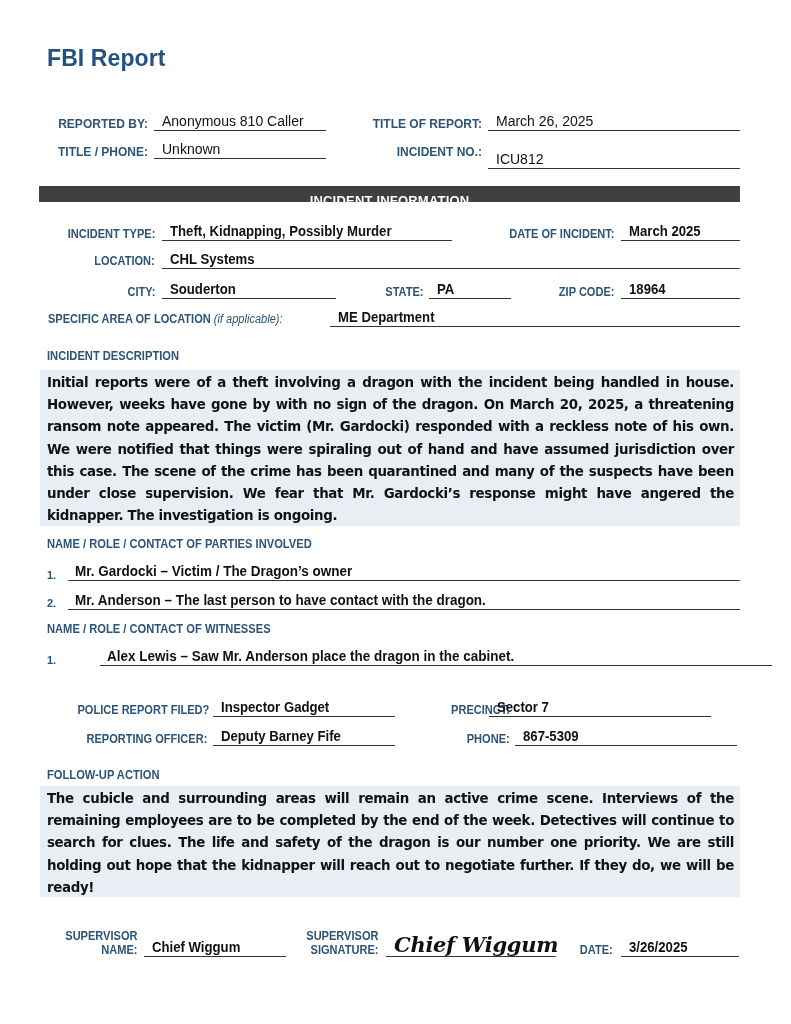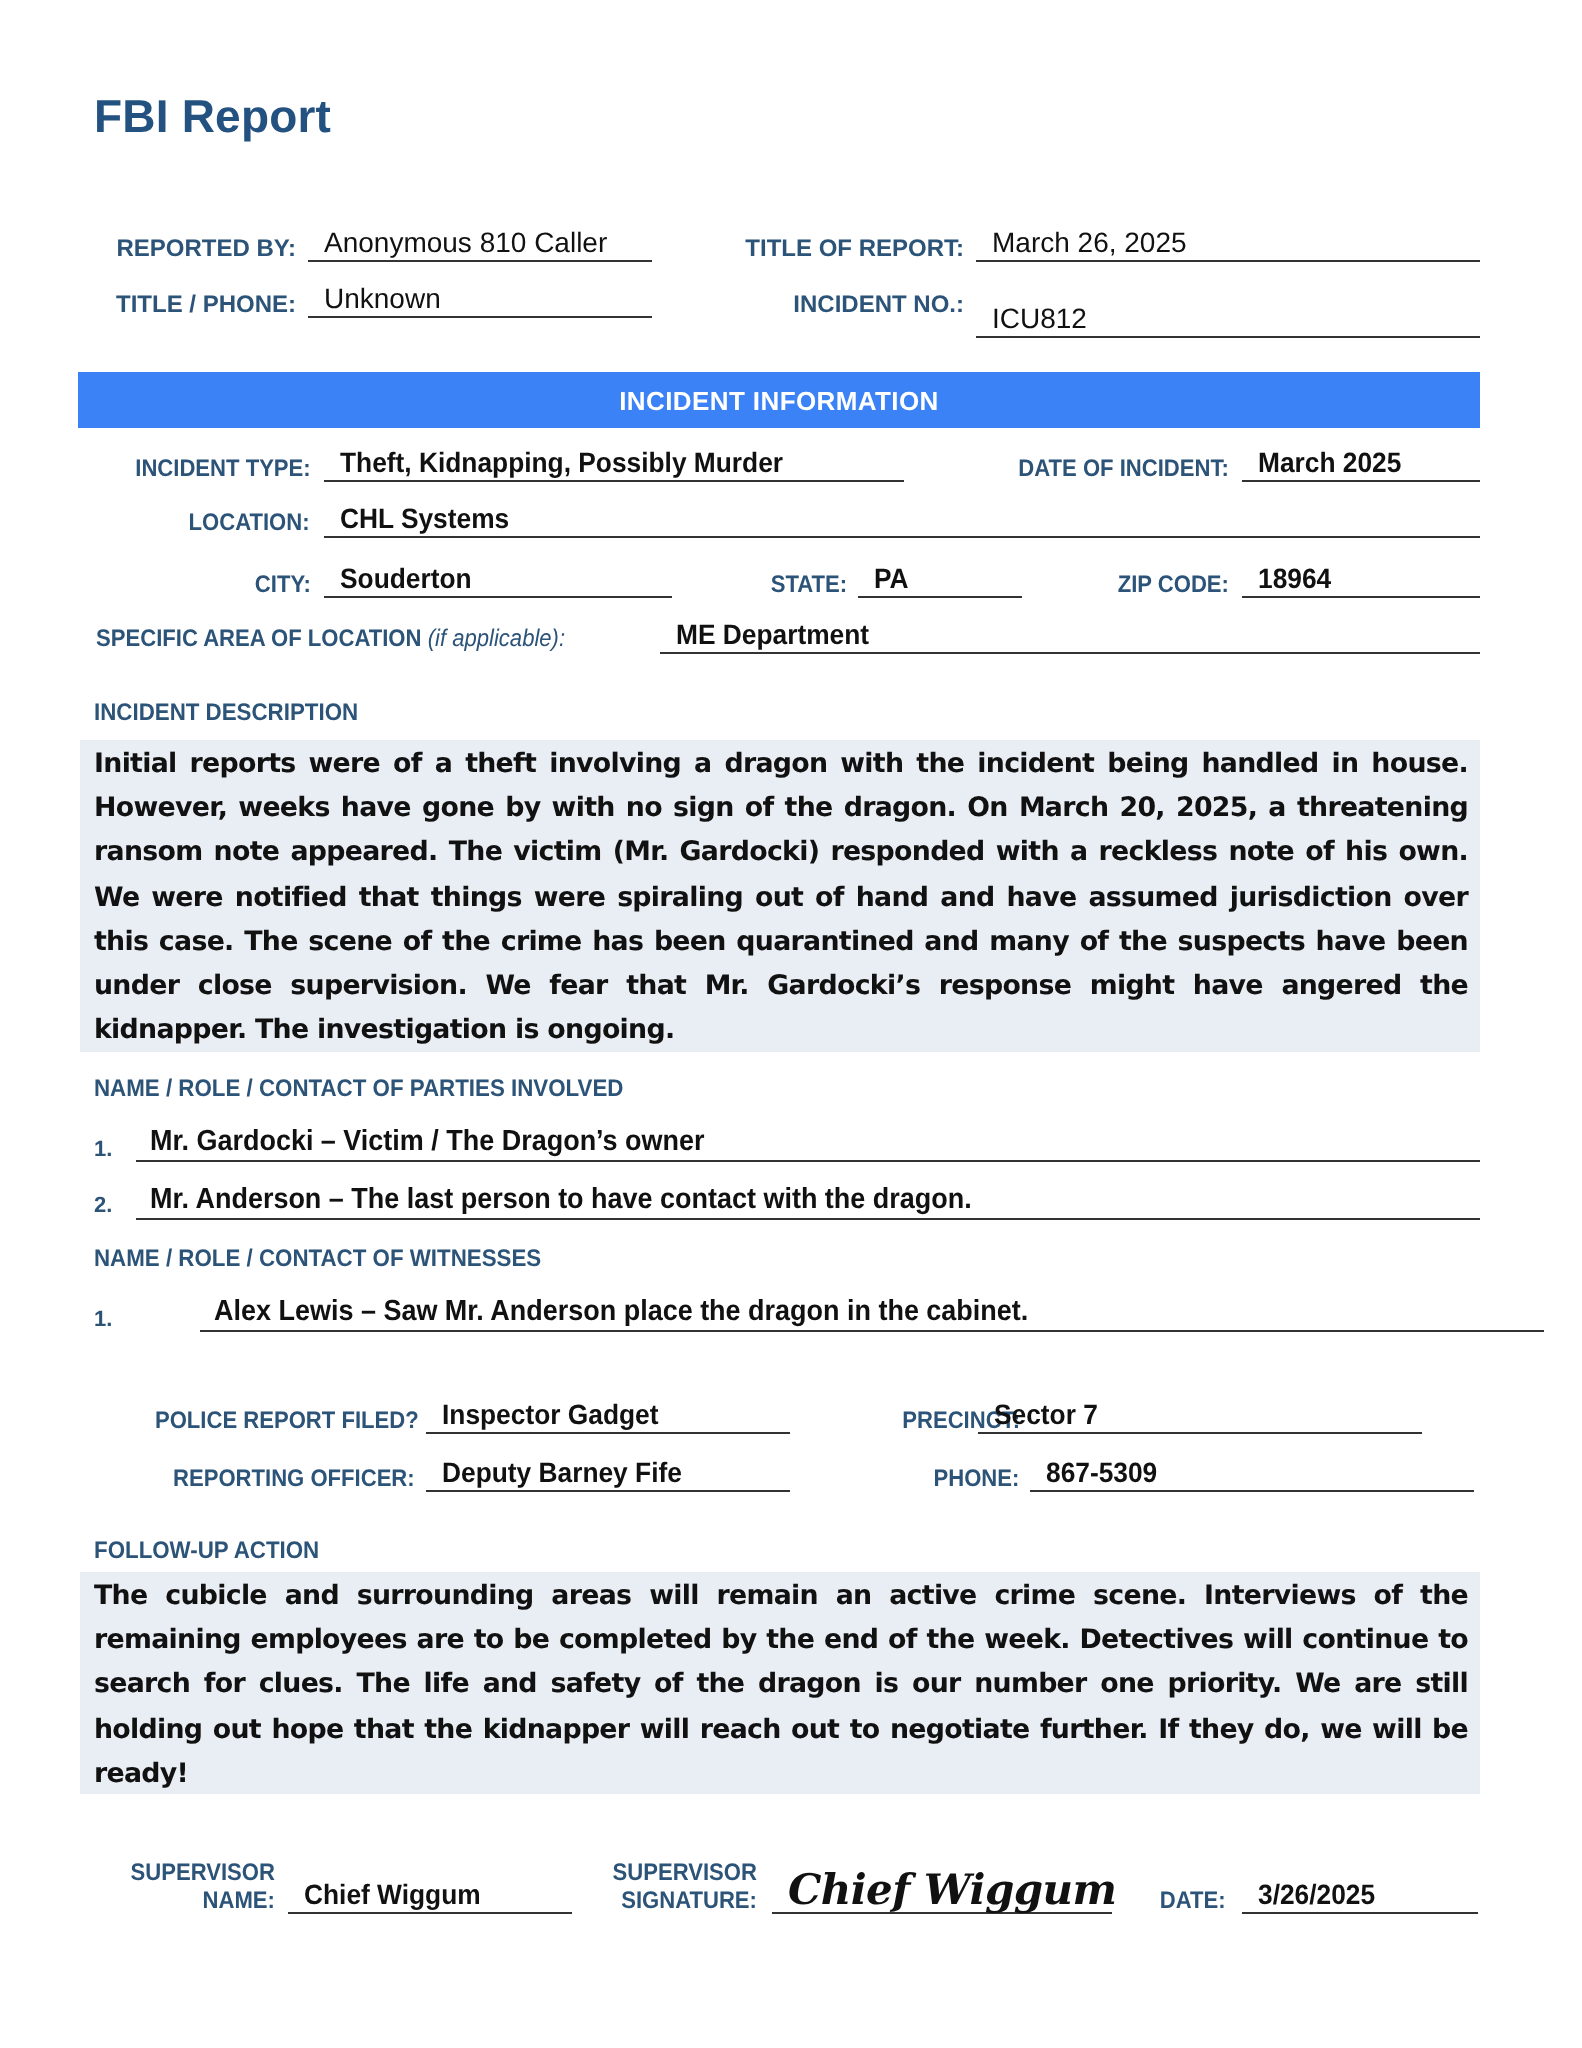--- a/index.html
+++ b/index.html
@@ -50,22 +50,22 @@
       color: #111;
       line-height: 16px;
     }
     .val.bold {
       font-weight: bold;
       transform: scaleX(0.94);
       transform-origin: left center;
     }
     .banner {
       left: 39px; top: 186px;
-      width: 701px; height: 28px;
-      background: #3b82f6;
+      width: 701px; height: 16px;
+      background: #404040;
       color: #fff;
       font-size: 13px;
       font-weight: bold;
       text-align: center;
       line-height: 29px;
       letter-spacing: 0.2px;
     }
     .section-head {
       position: absolute;
       left: 47px;

